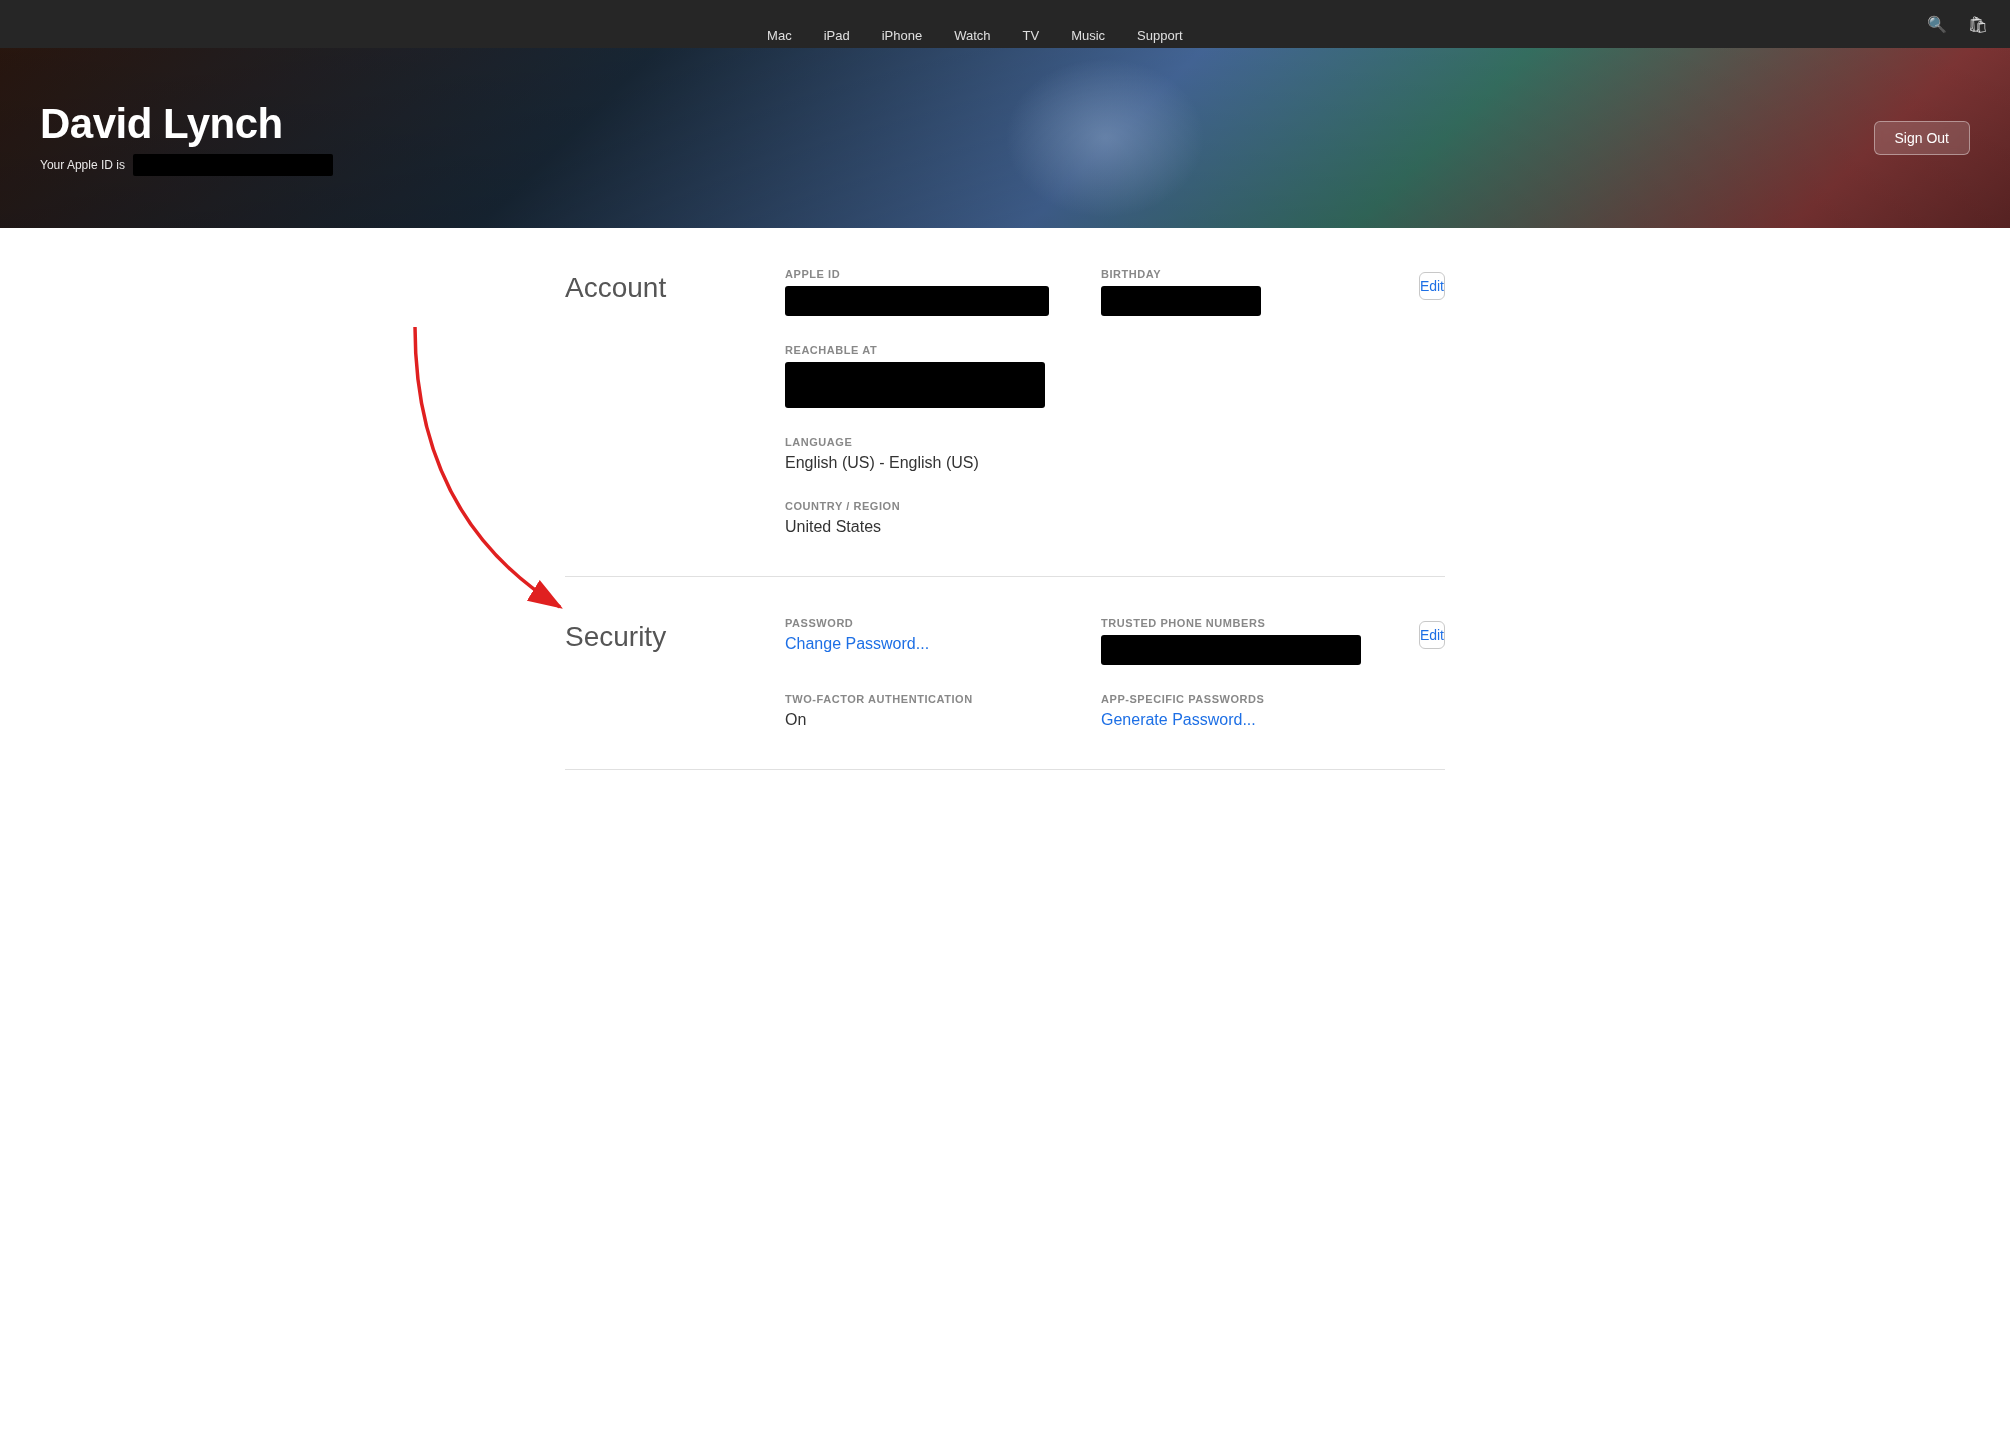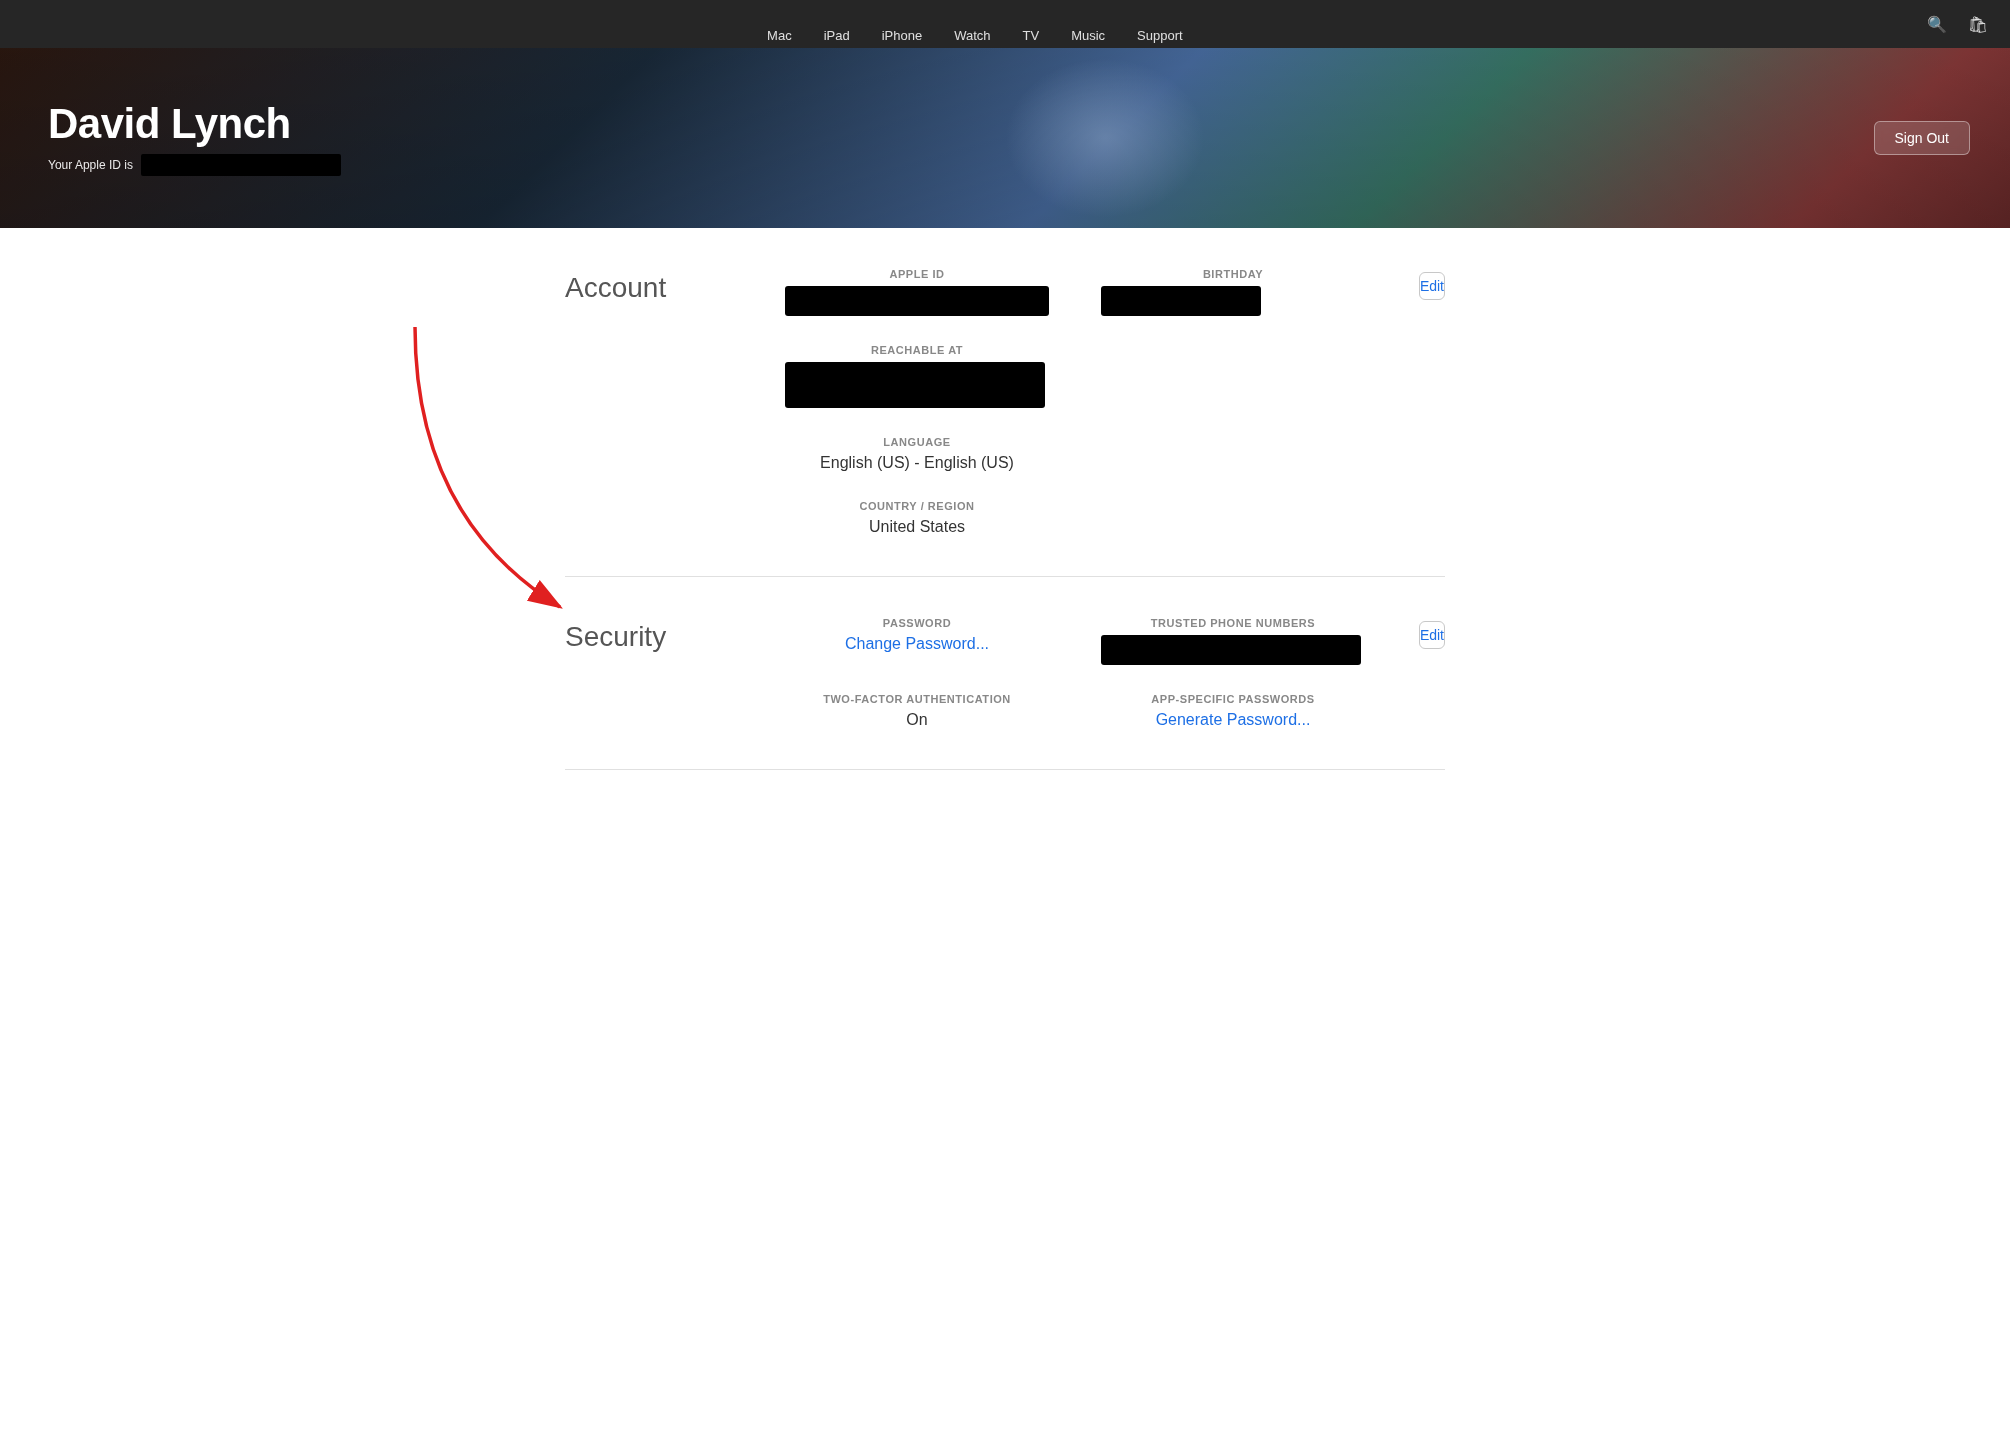--- a/index.html
+++ b/index.html
@@ -70,21 +70,20 @@
     .hero::after {
       content: '';
       position: absolute;
       top: 0; left: 0; right: 0; bottom: 0;
       background: linear-gradient(to bottom, rgba(0,0,0,0.1), rgba(0,0,0,0.2));
     }
     .hero-content {
       position: relative;
       z-index: 1;
       flex: 1;
-      margin-left: 8px;
     }
     .hero-name {
       color: #fff;
       font-size: 42px;
       font-weight: 700;
       letter-spacing: -0.5px;
       margin-bottom: 6px;
     }
     .hero-subtitle {
       color: rgba(255,255,255,0.9);
@@ -132,21 +131,20 @@
       font-size: 28px;
       font-weight: 300;
       color: #555;
       padding-top: 4px;
     }
     .section-body {
       flex: 1;
       display: grid;
       grid-template-columns: 1fr 1fr;
       gap: 28px 52px;
-      text-align: center;
     }
     .field-group { display: flex; flex-direction: column; gap: 6px; }
     .field-label {
       font-size: 11px;
       font-weight: 600;
       color: #888;
       letter-spacing: 0.05em;
       text-transform: uppercase;
     }
     .field-redacted {

